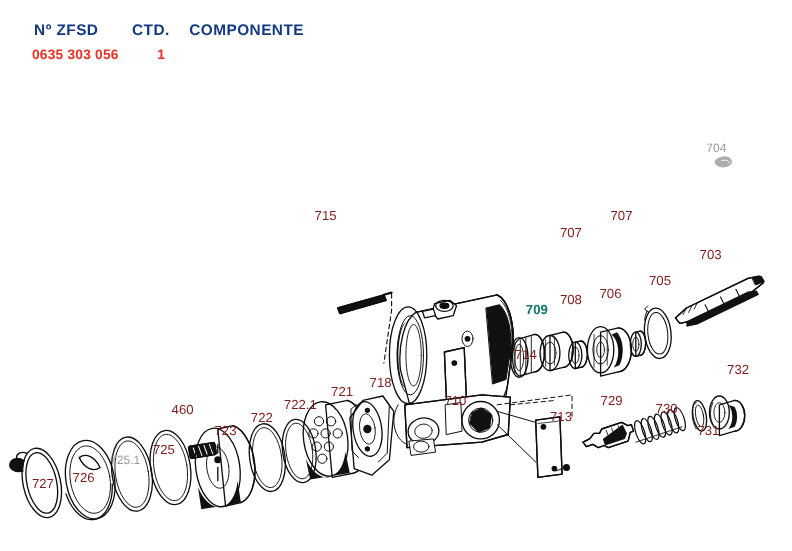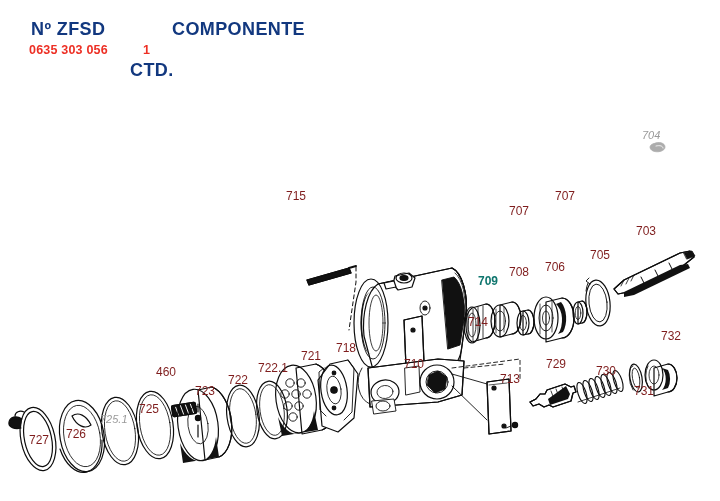--- a/index.html
+++ b/index.html
@@ -18,35 +18,35 @@
   
   #parts-header {
     position: absolute;
     left: 0; top: 0;
     width: 720px;
     height: 68px;
   }
   .hdr-cell {
     position: absolute;
     font-weight: bold;
-    font-size: 18px;
+    font-size: 14px;
     letter-spacing: 0.4px;
     color: #12387f;
     white-space: nowrap;
   }
   .row-cell {
     position: absolute;
     font-weight: bold;
     font-size: 12.5px;
     letter-spacing: 0.2px;
     color: #ed2f24;
     white-space: nowrap;
   }
   #hdr-zfsd   { left: 31px;  top: 19px; }
-  #hdr-ctd    { left: 130px; top: 19px; margin-top: 41px; }
+  #hdr-ctd    { left: 120px; top: 19px; }
   #hdr-comp   { left: 172px; top: 19px; }
   #row-zfsd   { left: 29px;  top: 43px; }
   #row-ctd    { left: 143px; top: 43px; }
   #row-comp   { left: 172px; top: 43px; }
 
   
   #diagram {
     position: absolute;
     left: 0; top: 68px;
     width: 720px;
@@ -59,21 +59,20 @@
     position: absolute;
     font-family: "Liberation Sans", sans-serif;
     font-size: 12px;
     color: #7f1d1d;
     white-space: nowrap;
     line-height: 1;
   }
   .callout.highlight { color: #0f766e; font-weight: bold; }
   .callout.faint {
     color: #9a9a9a;
-    font-style: italic;
     font-size: 11px;
   }
 </style>
 </head>
 <body>
 
 <div id="parts-header">
   <div class="hdr-cell" id="hdr-zfsd">Nº ZFSD</div>
   <div class="hdr-cell" id="hdr-ctd">CTD.</div>
   <div class="hdr-cell" id="hdr-comp">COMPONENTE</div>

